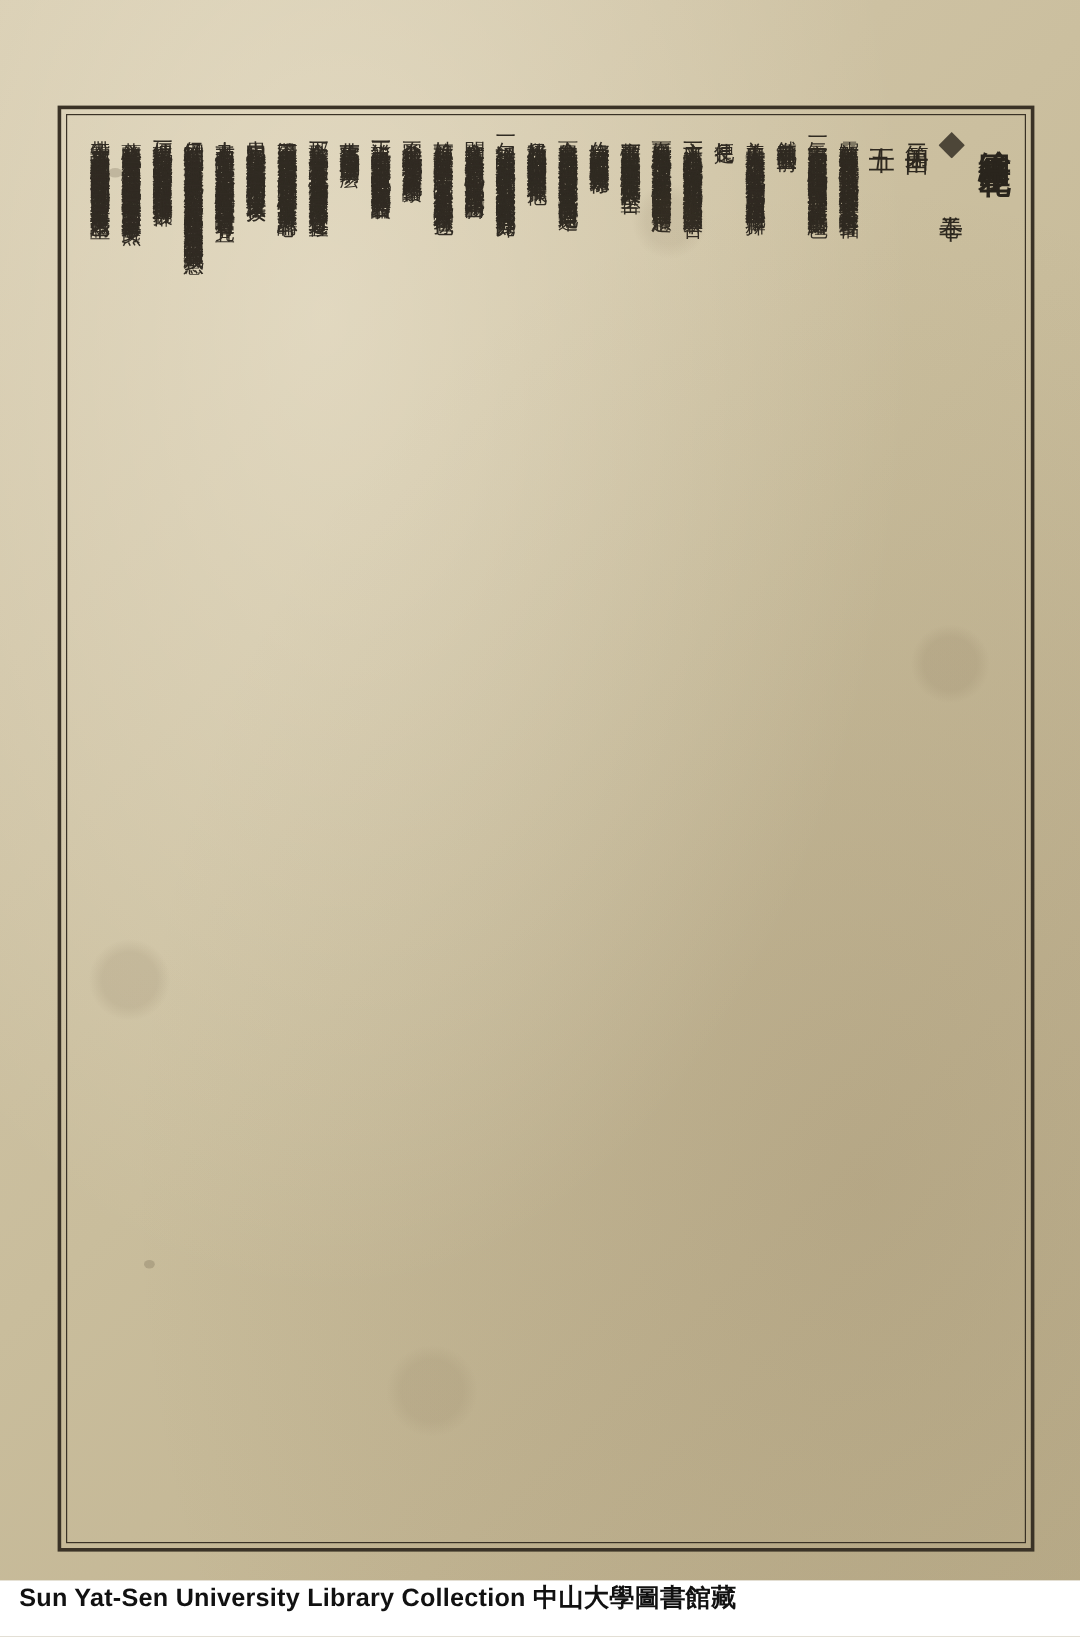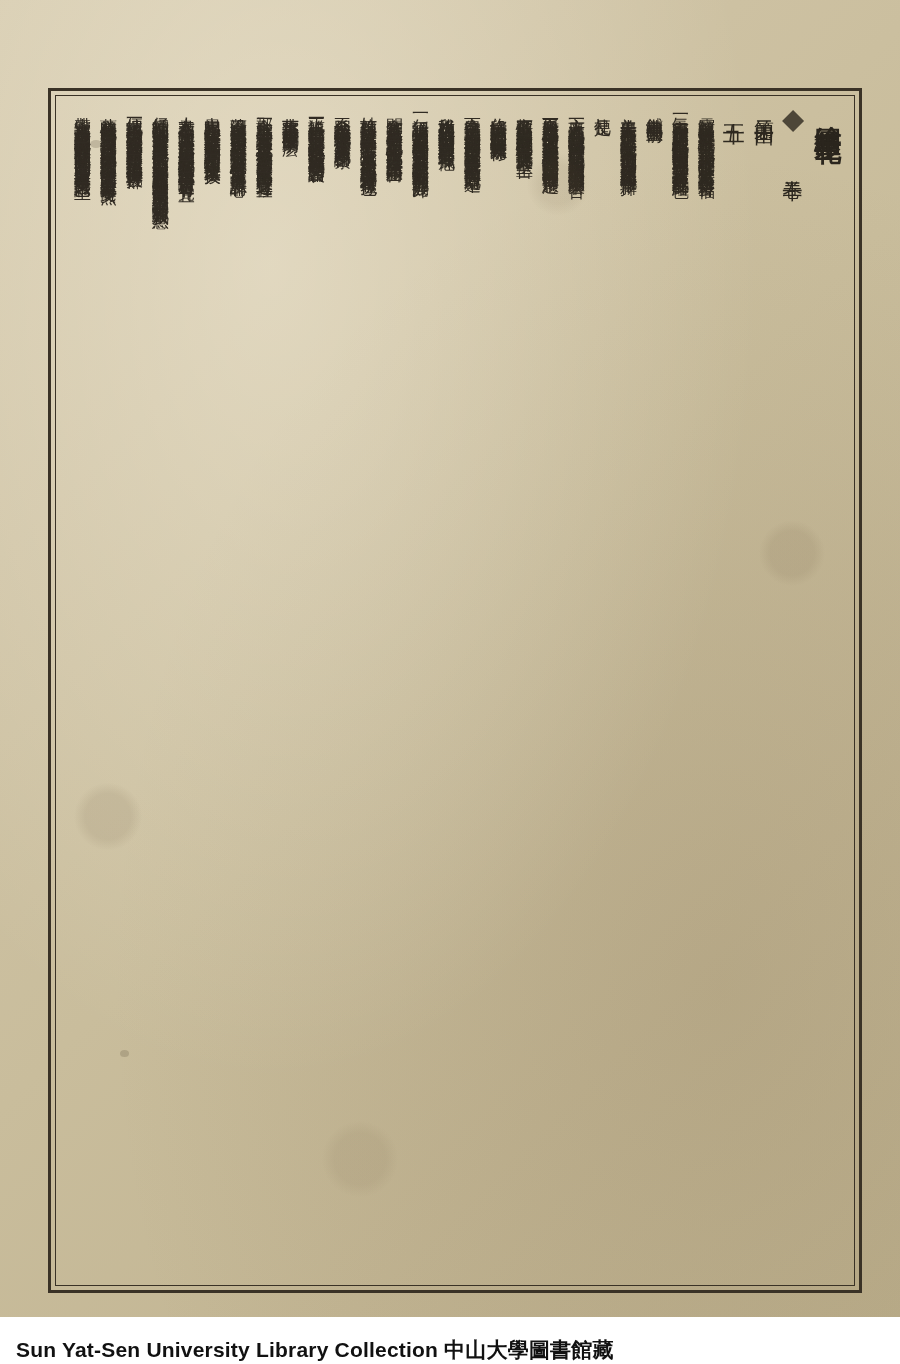--- a/index.html
+++ b/index.html
@@ -124,21 +124,21 @@
     position: absolute;
     left: 0; top: 1317px;
     width: 900px;
     height: 47px;
     background: #ffffff;
     color: #111111;
     font-family: "Liberation Sans", sans-serif;
     font-size: 21px;
     font-weight: 700;
     display: flex;
-    align-items: flex-end;
+    align-items: flex-start;
     padding-left: 16px;
     box-sizing: border-box;
     letter-spacing: 0.2px;
   }
 
   
   .smudge {
     position: absolute;
     background: rgba(60,48,32,0.18);
     border-radius: 50%;

